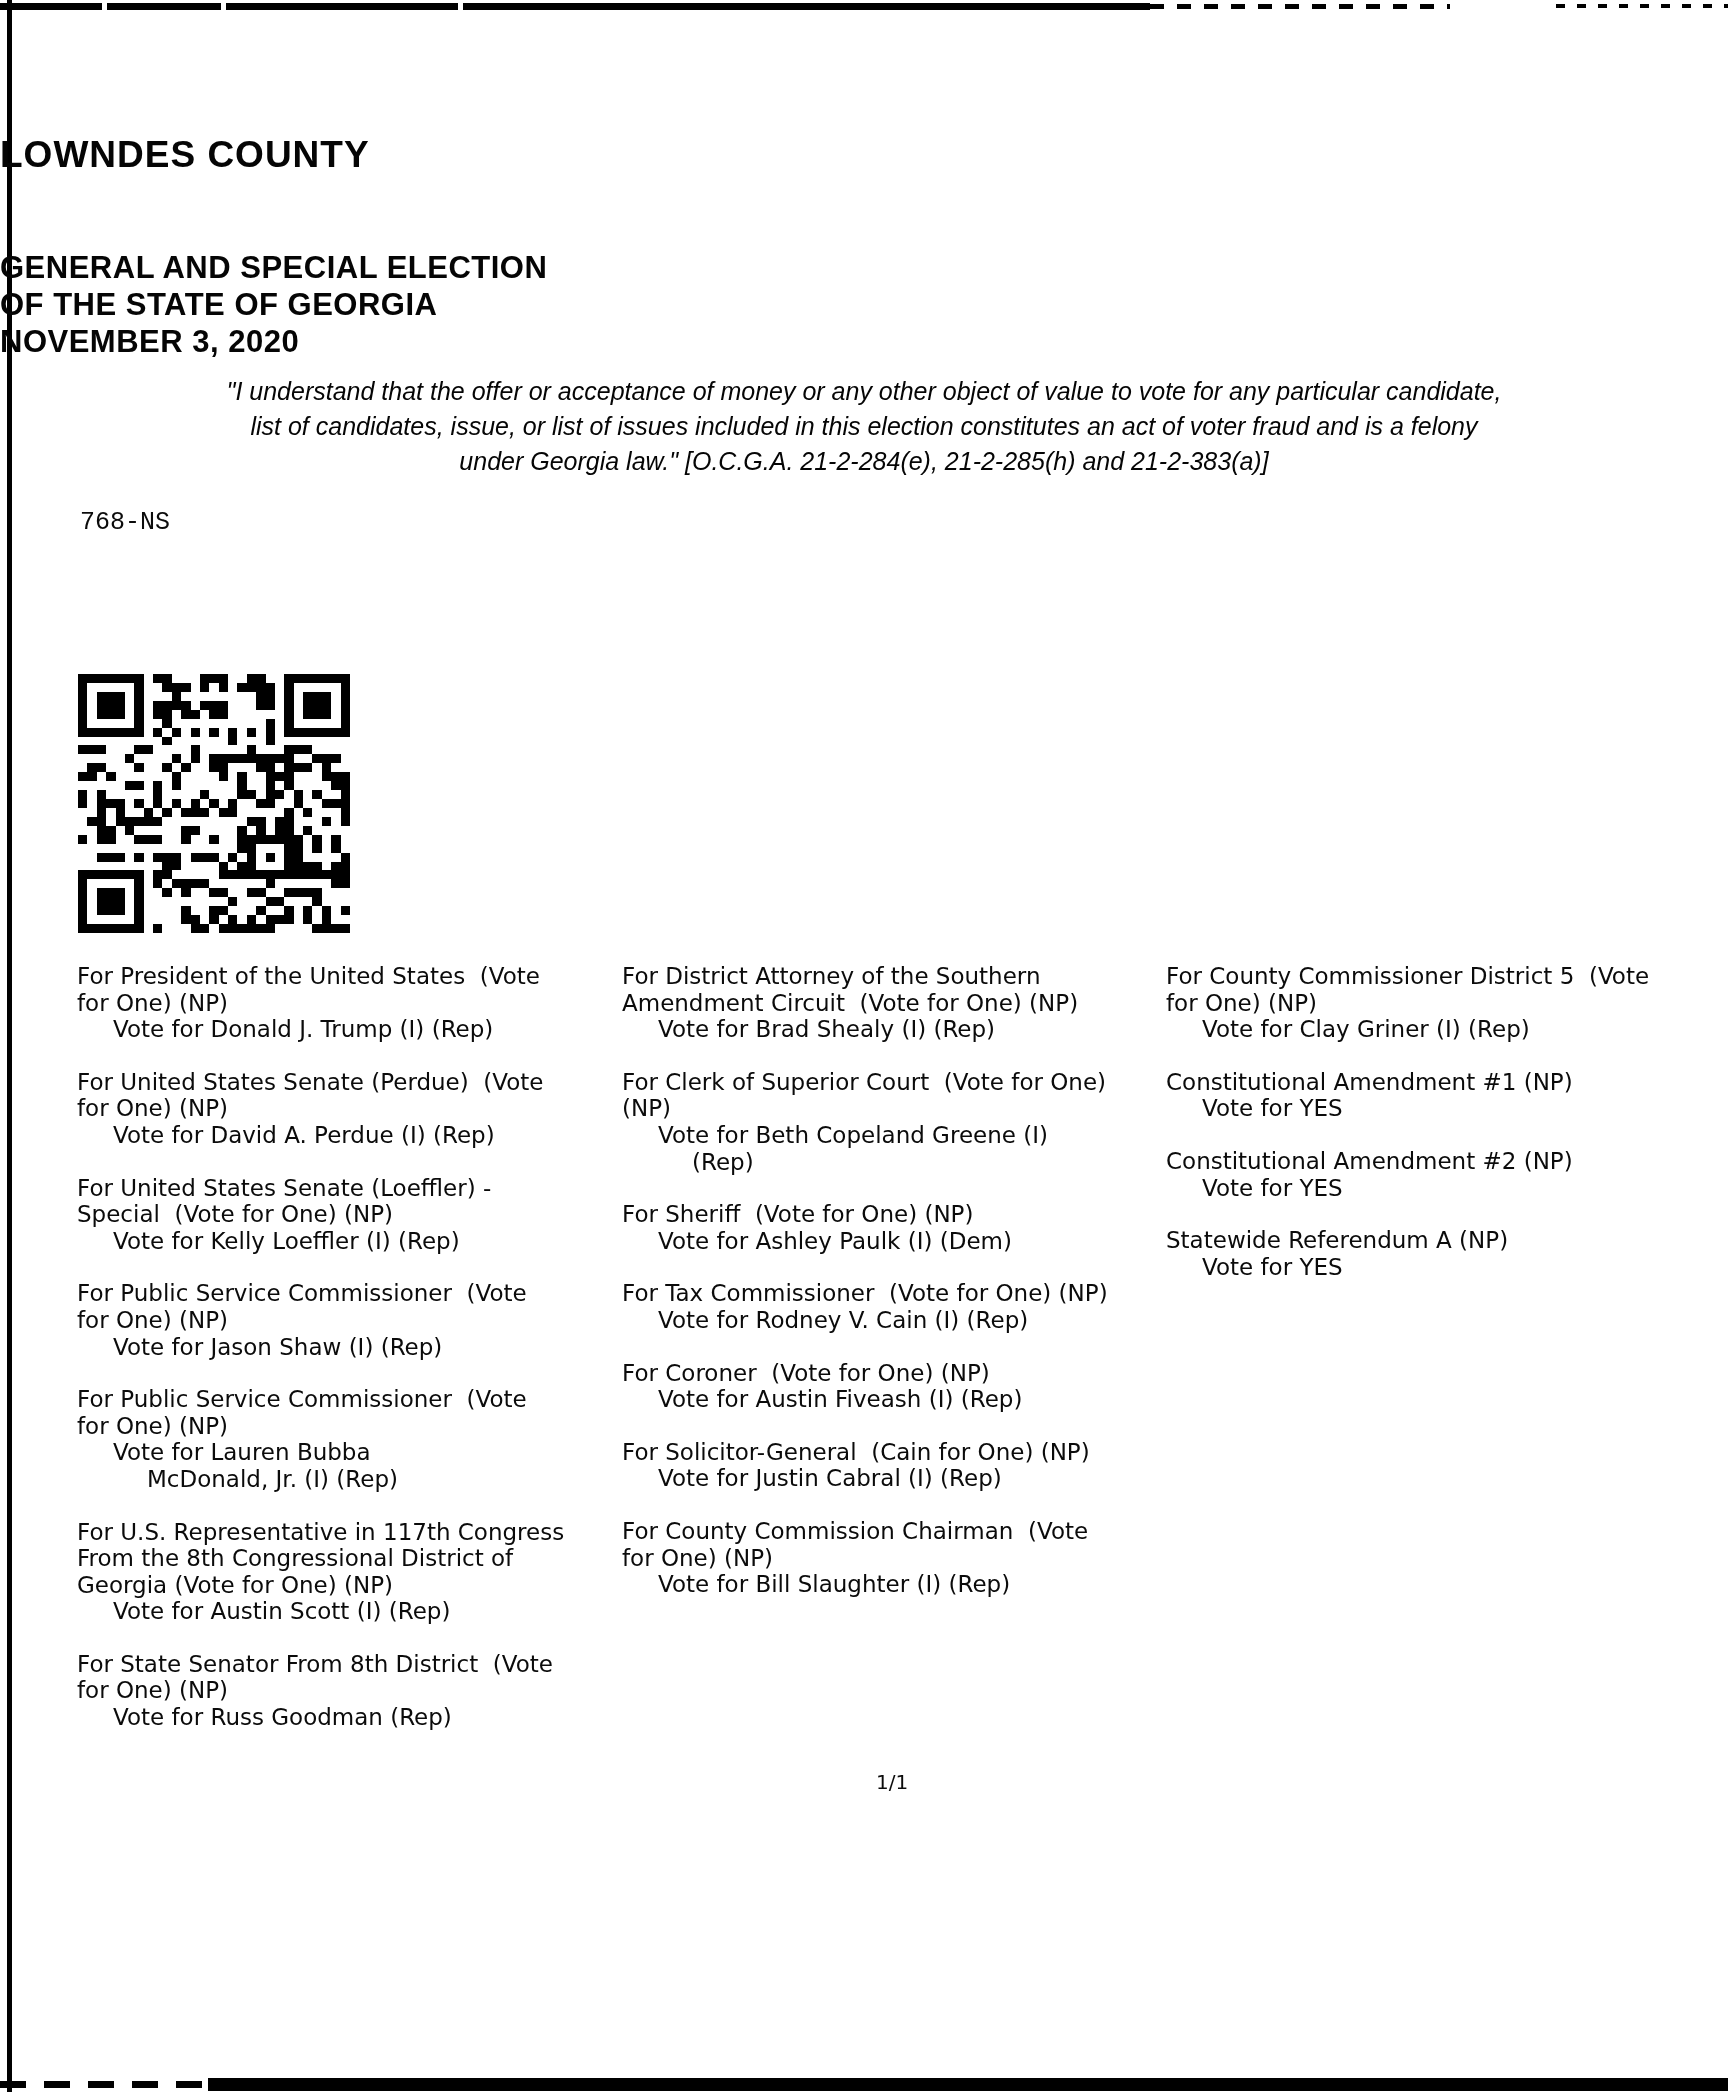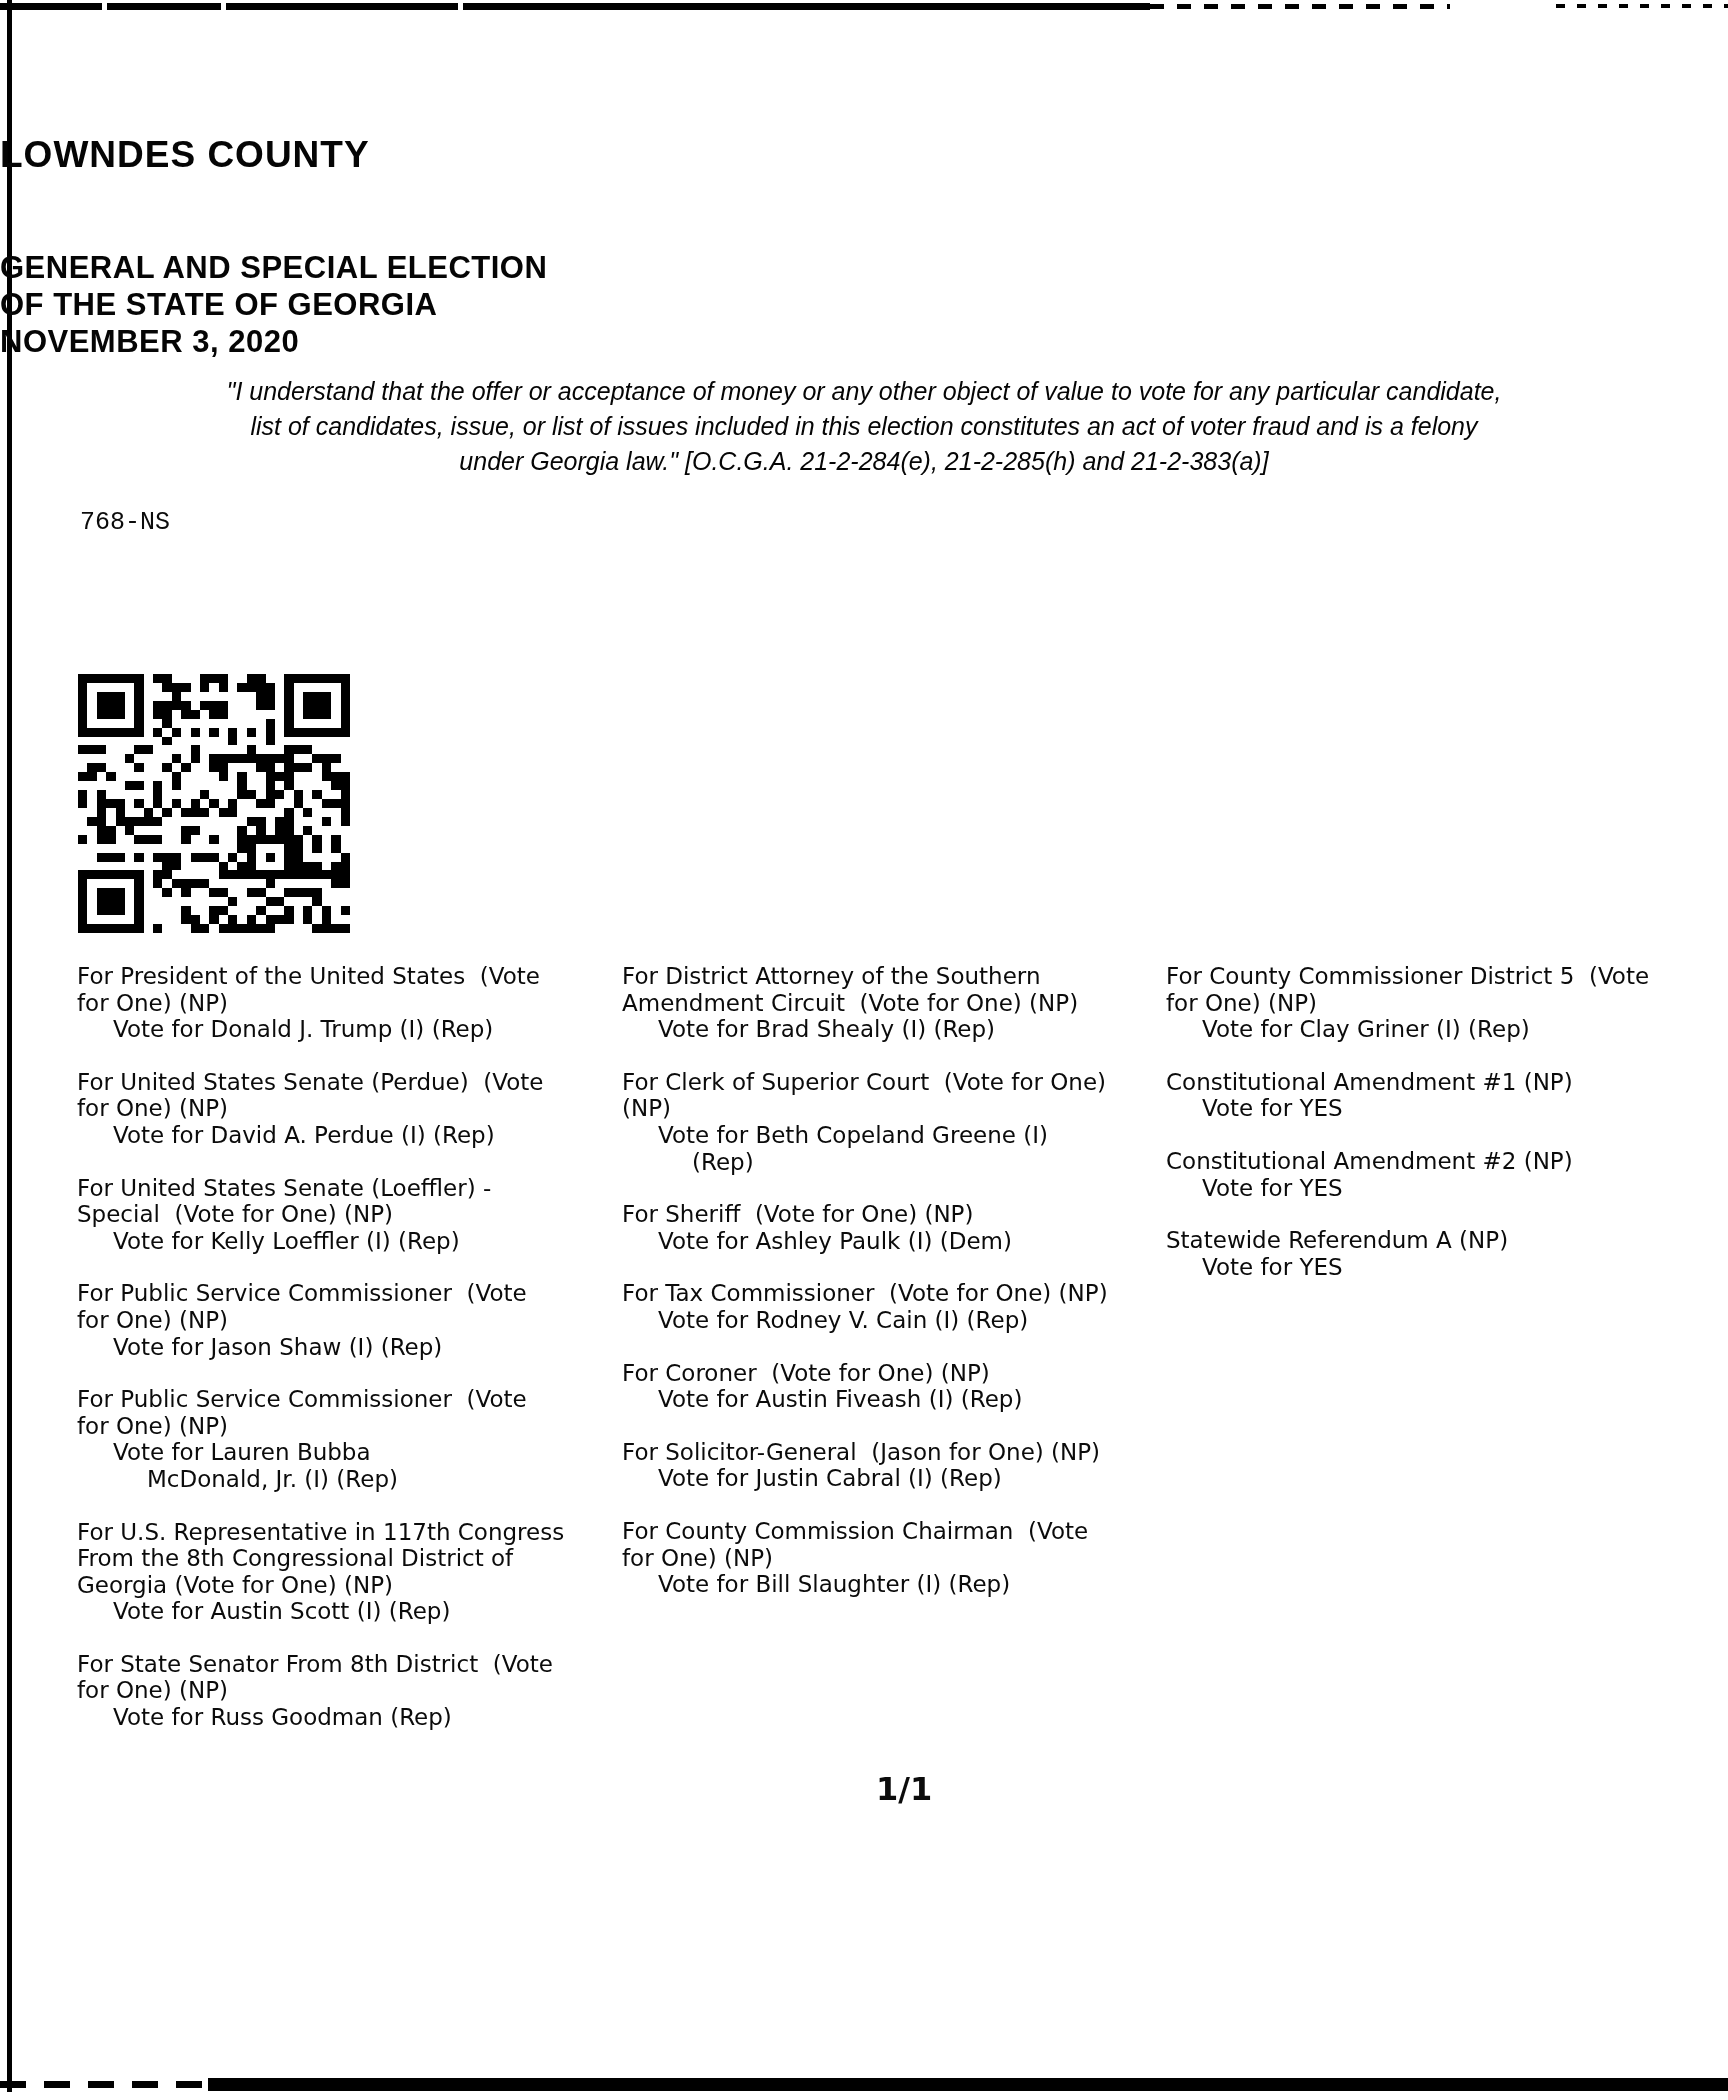--- a/index.html
+++ b/index.html
@@ -43,21 +43,21 @@
   
   .col { position:absolute; top:963px; }
   .col-0 { left:77px;  width:548px; }
   .col-1 { left:622px; width:548px; }
   .col-2 { left:1166px; width:565px; }
   .contest { margin:0 0 26px 0; }
   .line { white-space:pre; font-size:23px; line-height:26.6px; color:#0b0b0b; }
   .ind-1 { padding-left:36px; }
   .ind-2 { padding-left:70px; }
 
-  .page-num { position:absolute; left:876px; top:1770px; font-size:32px;font-weight:bold; }
+  .page-num { position:absolute; left:876px; top:1770px; font-size:20px; }
 </style>
 </head>
 <body>
 
 <div class="sheet">
 
   <div class="edge edge-left"></div>
   <div class="edge edge-top-solid"></div>
   <div class="edge-top-notch" style="left:102px"></div>
   <div class="edge-top-notch" style="left:221px"></div>
@@ -527,21 +527,21 @@
       </div>
       <div class="contest">
         <div class="line">For Tax Commissioner  (Vote for One) (NP)</div>
         <div class="line ind-1">Vote for Rodney V. Cain (I) (Rep)</div>
       </div>
       <div class="contest">
         <div class="line">For Coroner  (Vote for One) (NP)</div>
         <div class="line ind-1">Vote for Austin Fiveash (I) (Rep)</div>
       </div>
       <div class="contest">
-        <div class="line">For Solicitor-General  (Jason for One) (NP)</div>
+        <div class="line">For Solicitor-General  (Cain for One) (NP)</div>
         <div class="line ind-1">Vote for Justin Cabral (I) (Rep)</div>
       </div>
       <div class="contest">
         <div class="line">For County Commission Chairman  (Vote</div>
         <div class="line">for One) (NP)</div>
         <div class="line ind-1">Vote for Bill Slaughter (I) (Rep)</div>
       </div>
     </div>
   <div class="col col-2" id="col2">
       <div class="contest">

